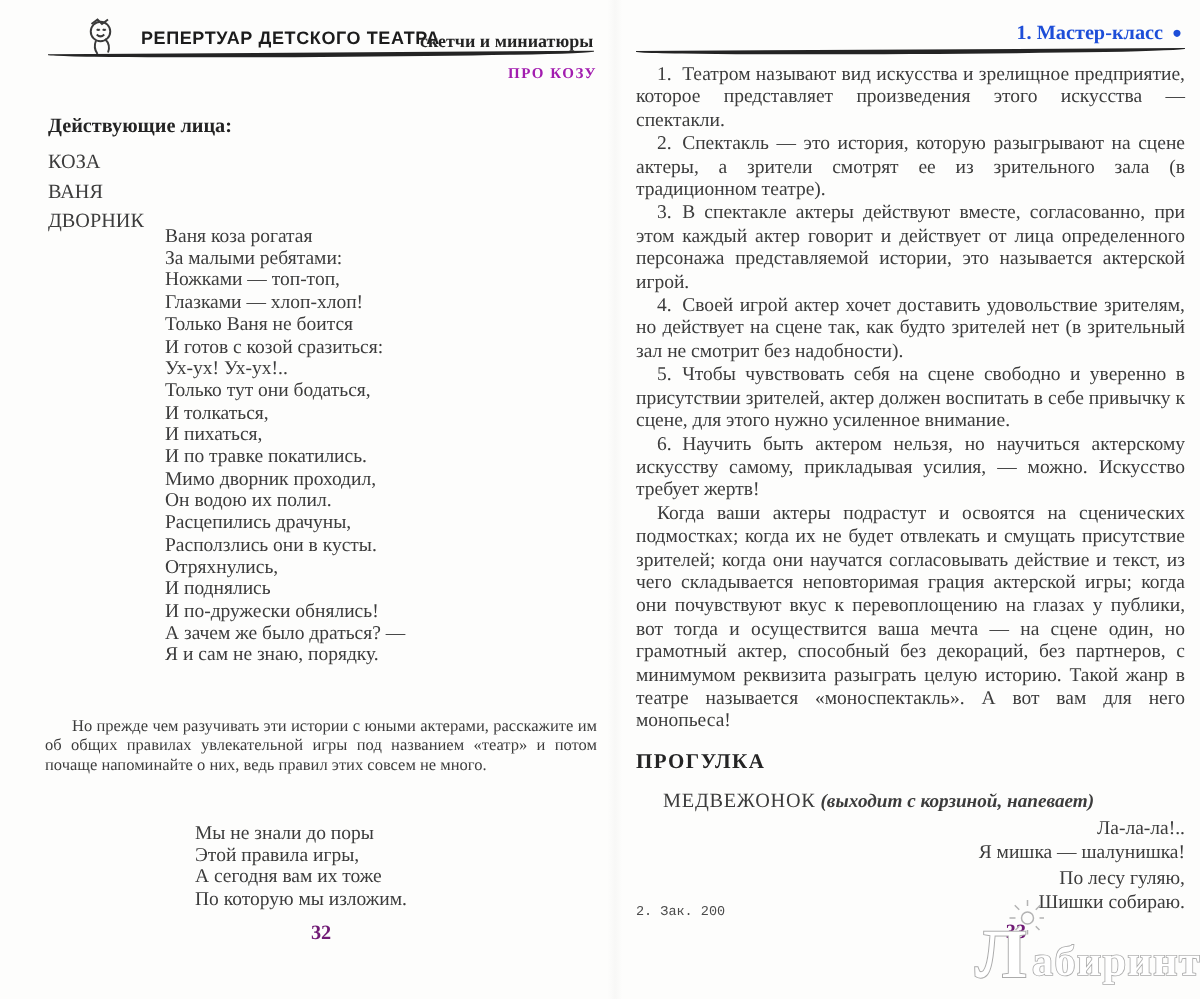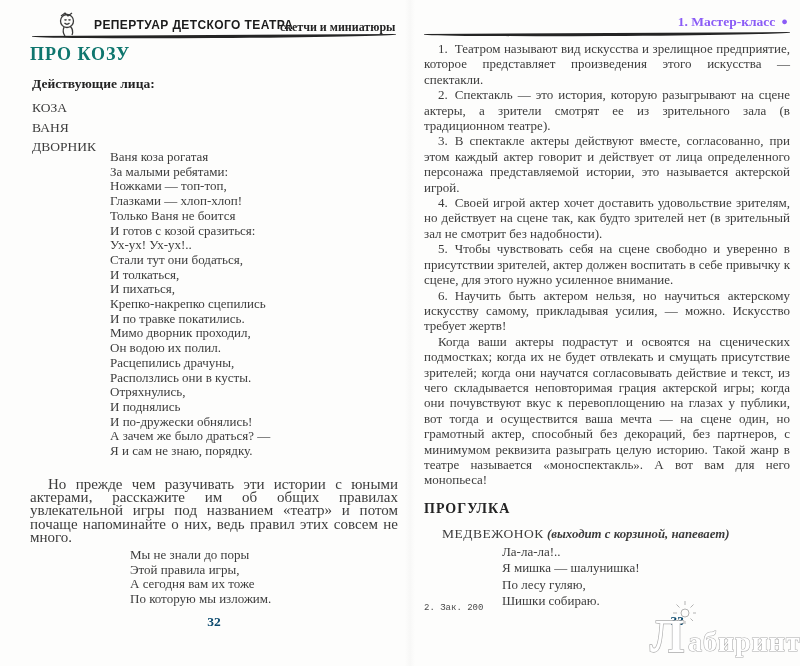--- a/index.html
+++ b/index.html
@@ -18,46 +18,46 @@
 
   
   .lp-header{position:absolute;top:0;left:0;width:100%;height:22px;}
   .logo{position:absolute;left:26px;top:-4px;}
   .brand{position:absolute;left:64px;top:4px;font-family:"Liberation Sans",sans-serif;
          font-weight:800;font-size:12px;letter-spacing:.4px;color:#1c1c1c;white-space:nowrap;}
   .subtitle{position:absolute;left:250px;top:6px;font-weight:700;font-size:12px;color:#242424;white-space:nowrap;}
   .rule{position:absolute;left:2px;width:364px;height:3px;background:#242424;border-radius:0 0 60% 60%/0 0 100% 100%;}
   .rule-left{top:21px;transform:rotate(-.35deg);}
   .rule-right{top:19px;left:0;width:366px;transform:rotate(-.3deg);}
-  .rp-header{position:absolute;top:0;right:2px;font-weight:700;font-size:13.5px;color:#8b5cf6;}
+  .rp-header{position:absolute;top:0;right:2px;font-weight:700;font-size:13.5px;color:#1d4ed8;}
   .rp-header .dot{font-size:11px;vertical-align:1px;margin-left:6px;}
 
   
-  .play-title{position:absolute;top:30px;left:0;width:100%;text-align:left;
-              font-weight:700;font-size:18px;letter-spacing:1px;color:#0f766e;}
+  .play-title{position:absolute;top:30px;left:0;width:100%;text-align:right;
+              font-weight:700;font-size:10px;letter-spacing:1px;color:#a21caf;}
   .cast-heading{position:absolute;top:62px;left:2px;font-weight:700;font-size:13.5px;color:#242424;}
   .cast-list{position:absolute;top:84px;left:2px;font-size:13.5px;line-height:19.5px;}
   .poem{position:absolute;top:136px;left:80px;font-size:13px;line-height:14.7px;white-space:nowrap;}
-  .intro-para{position:absolute;top:464px;left:0;width:368px;font-size:15px;line-height:13.2px;
+  .intro-para{position:absolute;top:464px;left:0;width:368px;font-size:11px;line-height:13.2px;
               text-align:justify;text-indent:18px;margin:0;}
   .rules-verse{position:absolute;top:534px;left:100px;font-size:13px;line-height:14.7px;white-space:nowrap;}
-  .pageno{position:absolute;font-weight:700;font-size:13.5px;color:#0c4a6e;}
+  .pageno{position:absolute;font-weight:700;font-size:13.5px;color:#701a75;}
   .pageno-left{top:600px;left:0;width:100%;text-align:center;}
 
   
   .rp-body{position:absolute;top:27px;left:0;width:366px;font-size:13px;line-height:15.4px;text-align:justify;}
   .rp-body p{margin:0;text-indent:14px;}
   .item .num{margin-right:7px;}
   .mc-para{margin-top:0;}
   .play-title-right{margin:13px 0 10px 0;text-align:left;font-weight:700;font-size:14px;
                     letter-spacing:1px;color:#242424;text-indent:0 !important;}
   .cue{text-indent:0 !important;margin-left:18px !important;white-space:nowrap;}
   .char-name{font-size:13.5px;letter-spacing:.5px;}
   .stage-dir{font-style:italic;font-weight:700;font-size:12.8px;}
-  .song{margin-left:78px;margin-top:1px;line-height:16.5px;text-align:left;white-space:nowrap;}
+  .song{margin-left:58px;margin-top:1px;line-height:16.5px;text-align:right;white-space:nowrap;}
   .printer-mark{position:absolute;top:589px;left:0;font-size:9px;color:#4a4a4a;font-family:Liberation Mono, monospace;}
   .pageno-right{top:599px;left:200px;width:60px;text-align:right;}
 
   
   .watermark{position:absolute;right:0;bottom:4px;}
 </style>
 </head>
 <body>
 
 <div class="scan">
@@ -95,24 +95,23 @@
     </div>
 
     <div class="poem">
       <div>Ваня коза рогатая</div>
       <div>За малыми ребятами:</div>
       <div>Ножками — топ-топ,</div>
       <div>Глазками — хлоп-хлоп!</div>
       <div>Только Ваня не боится</div>
       <div>И готов с козой сразиться:</div>
       <div>Ух-ух! Ух-ух!..</div>
-      <div>Стали тут они бодаться,</div>
+      <div>Только тут они бодаться,</div>
       <div>И толкаться,</div>
       <div>И пихаться,</div>
-      <div>Крепко-накрепко сцепились</div>
       <div>И по травке покатились.</div>
       <div>Мимо дворник проходил,</div>
       <div>Он водою их полил.</div>
       <div>Расцепились драчуны,</div>
       <div>Расползлись они в кусты.</div>
       <div>Отряхнулись,</div>
       <div>И поднялись</div>
       <div>И по-дружески обнялись!</div>
       <div>А зачем же было драться? —</div>
       <div>Я и сам не знаю, порядку.</div>

